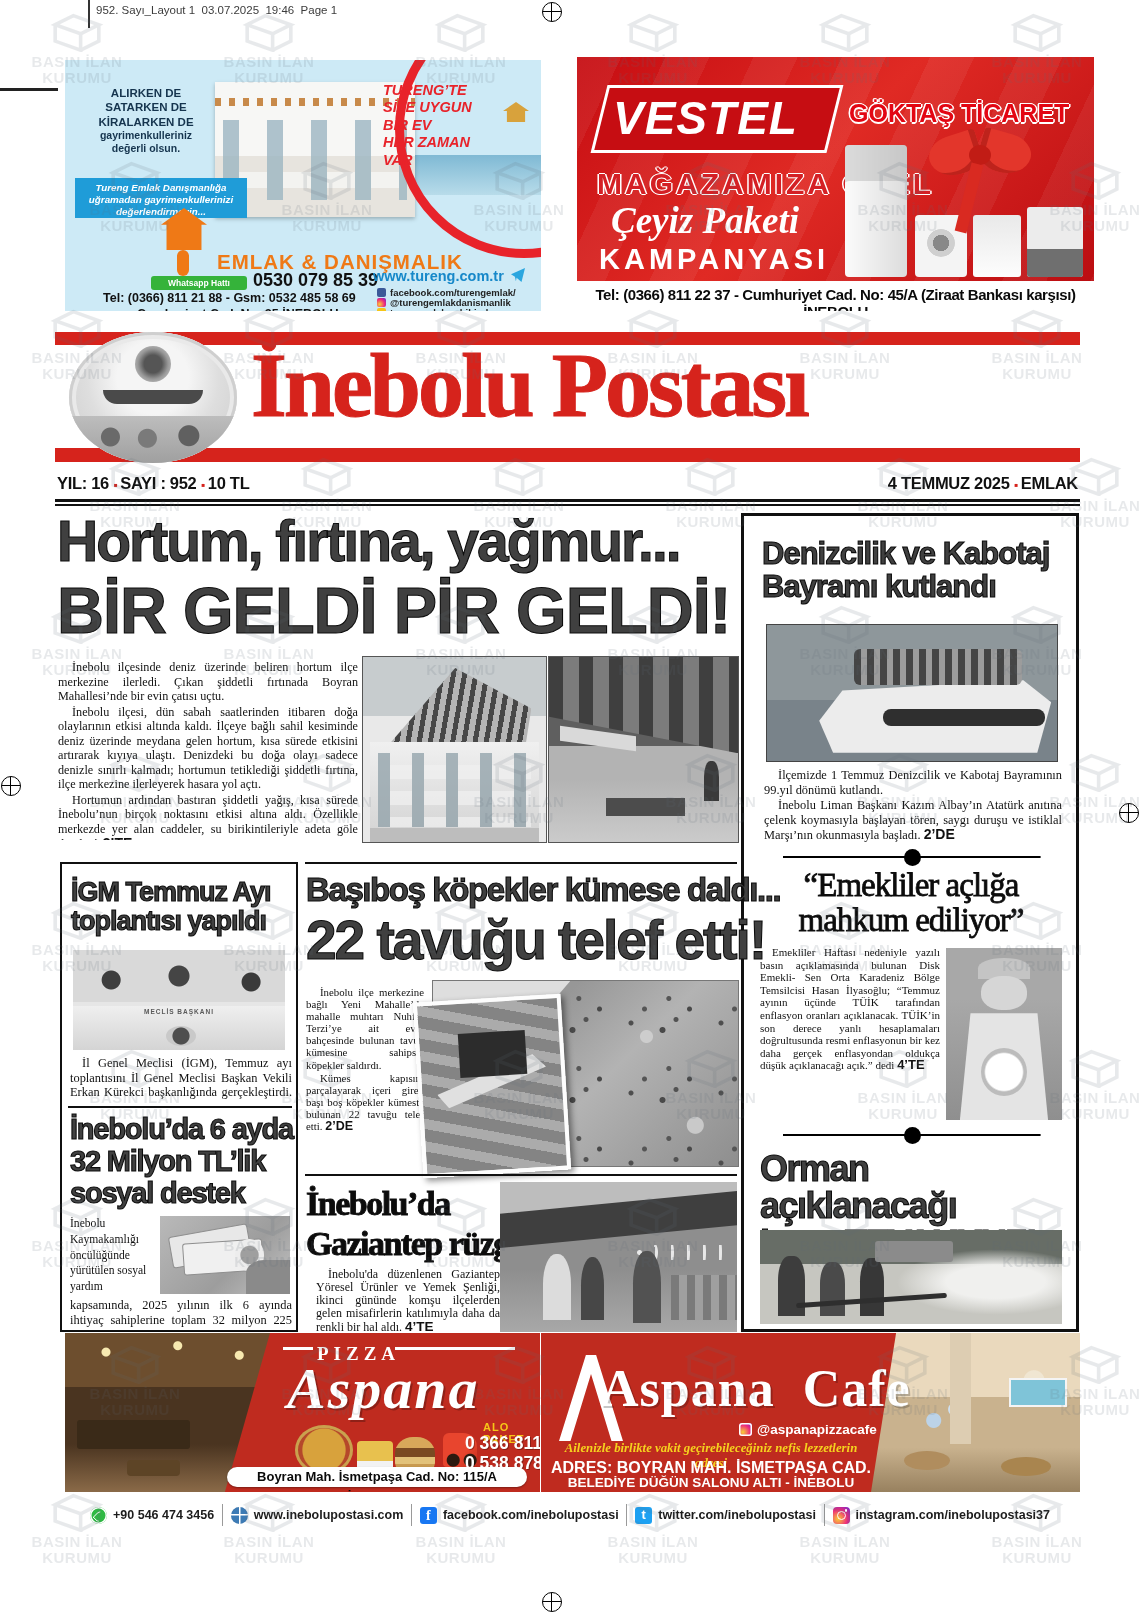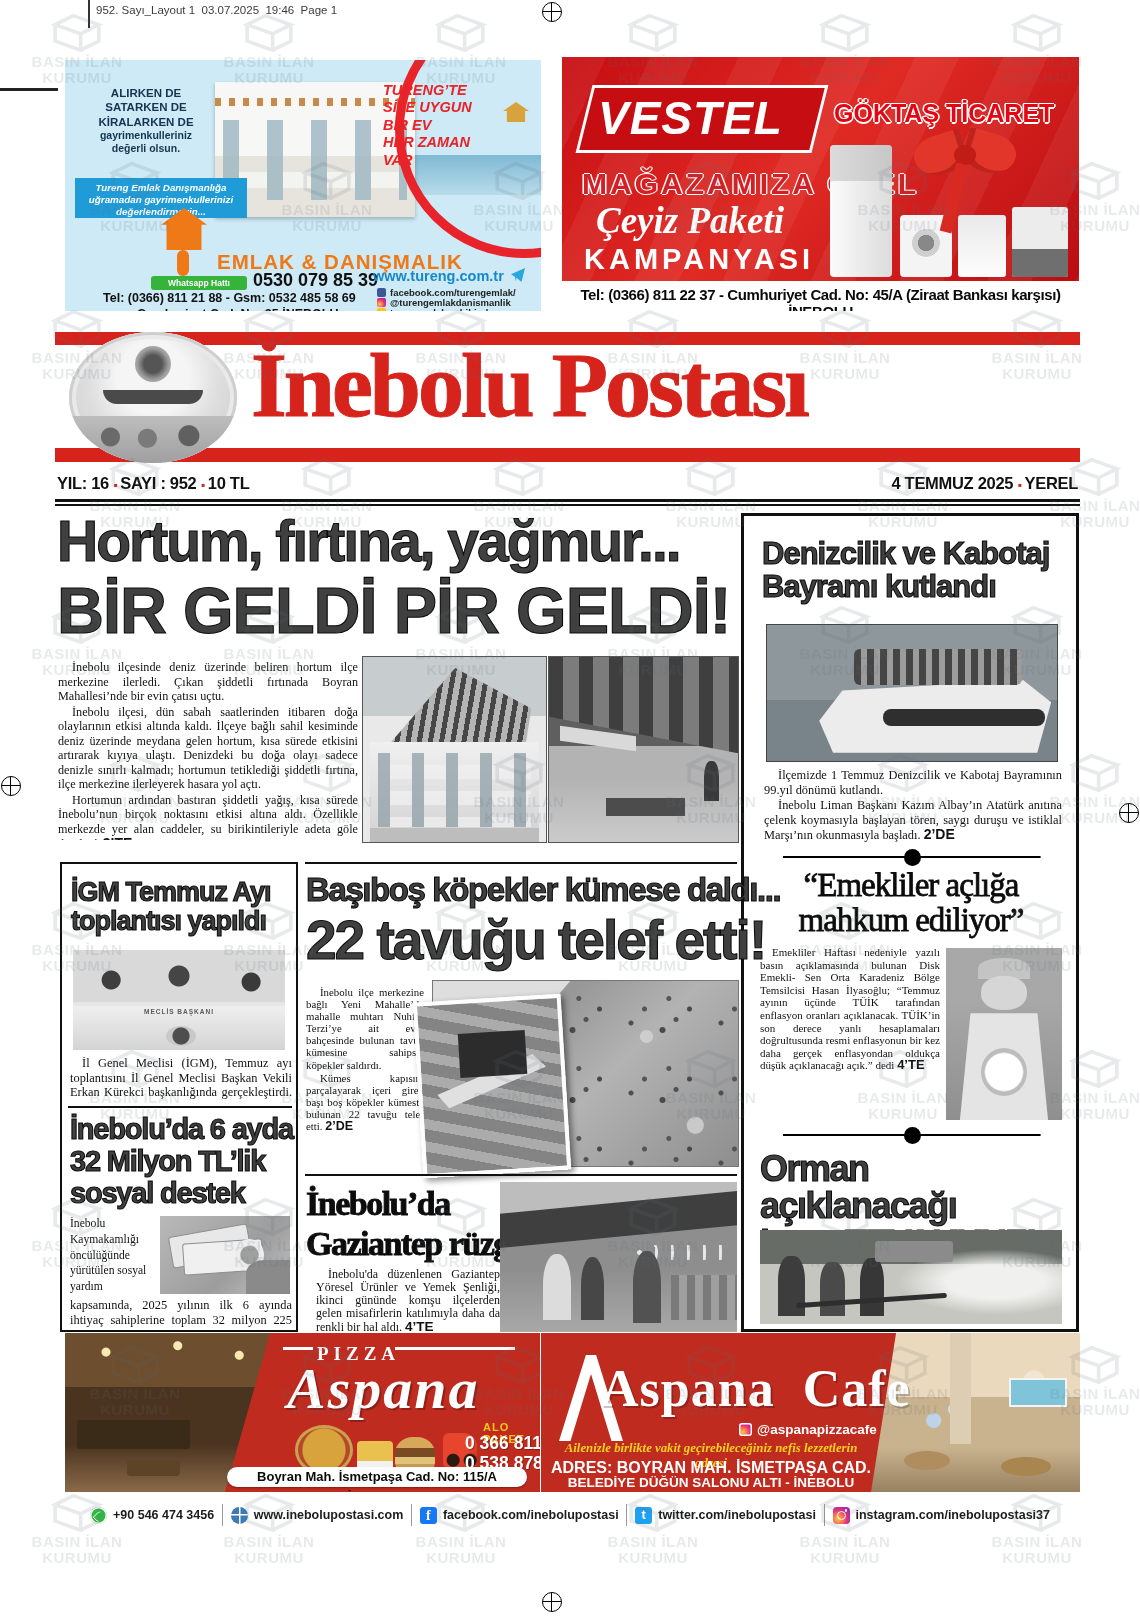--- a/index.html
+++ b/index.html
@@ -70,21 +70,21 @@
     <div class="abs" style="left:308px;top:208px;font-size:14.5px;font-weight:900;color:#1788c9;">www.tureng.com.tr</div>
     <div class="abs" style="left:446px;top:208px;width:14px;height:14px;background:#2aa6df;clip-path:polygon(0 45%,100% 0,75% 100%,40% 70%,35% 95%,28% 62%);"></div>
     <div class="abs" style="left:312px;top:228px;width:9px;height:9px;background:#3b5998;border-radius:2px;"></div>
     <div class="abs" style="left:325px;top:227px;font-size:9.5px;font-weight:700;color:#222;">facebook.com/turengemlak/</div>
     <div class="abs" style="left:312px;top:238px;width:9px;height:9px;background:radial-gradient(circle at 30% 70%,#f9ce34,#ee2a7b 55%,#6228d7);border-radius:2px;"></div>
     <div class="abs" style="left:325px;top:237px;font-size:9.5px;font-weight:700;color:#222;">@turengemlakdanismanlik</div>
     <div class="abs" style="left:312px;top:248px;width:9px;height:9px;background:#f5c518;border-radius:2px;"></div>
     <div class="abs" style="left:325px;top:247px;font-size:9.5px;font-weight:700;color:#222;">turengemlak.sahibinden.com</div>
   </div>
 
-  <div class="abs" style="left:562px;top:57px;width:517px;height:254px;overflow:hidden;background:
+  <div class="abs" style="left:577px;top:57px;width:517px;height:254px;overflow:hidden;background:
               linear-gradient(135deg,#c60d12 0%,#e02a24 45%,#b80b10 100%);">
     <div class="abs" style="left:0;top:0;width:517px;height:254px;background:repeating-linear-gradient(115deg,rgba(255,255,255,.06) 0 40px,transparent 40px 80px);"></div>
     <div class="abs" style="left:22px;top:28px;width:230px;height:62px;border:3px solid #fff;transform:skewX(-14deg);background:#c60d12;"></div>
     <div class="abs" style="left:36px;top:34px;font-size:46px;font-weight:900;font-style:italic;color:#fff;letter-spacing:1px;">VESTEL</div>
     <div class="abs" style="left:272px;top:42px;width:240px;font-size:25px;font-weight:900;color:#e30613;
                 text-shadow:-1.5px 0 #fff,1.5px 0 #fff,0 -1.5px #fff,0 1.5px #fff,-1px -1px #fff,1px 1px #fff;">GÖKTAŞ TİCARET</div>
     <div class="abs" style="left:20px;top:110px;font-size:30px;font-weight:900;letter-spacing:3px;color:#d42025;
                 text-shadow:-1.4px 0 #fff,1.4px 0 #fff,0 -1.4px #fff,0 1.4px #fff;">MAĞAZAMIZA ÖZEL</div>
     <div class="abs serif" style="left:34px;top:142px;font-size:37px;font-weight:700;font-style:italic;color:#fff;">Çeyiz Paketi</div>
     <div class="abs" style="left:22px;top:186px;font-size:29px;font-weight:900;letter-spacing:4px;color:#fff;">KAMPANYASI</div>
@@ -124,21 +124,21 @@
     <span class="abs" style="left:2px;top:2px;">
       <span>YIL: 16</span>
       <span style="color:#d6231c;font-size:12px;"> ▪ </span>
       <span>SAYI : 952</span>
       <span style="color:#d6231c;font-size:12px;"> ▪ </span>
       <span>10 TL</span>
     </span>
     <span class="abs" style="right:2px;top:2px;">
       <span>4 TEMMUZ 2025</span>
       <span style="color:#d6231c;font-size:12px;"> ▪ </span>
-      <span>YEREL</span>
+      <span>EMLAK</span>
     </span>
   </div>
   <div class="abs" style="left:55px;top:499px;width:1025px;height:2.5px;background:#111;"></div>
   <div class="abs" style="left:55px;top:504px;width:1025px;height:2px;background:#111;"></div>
 
   <div class="abs hl fat" style="left:57px;top:514px;width:682px;font-size:57px;white-space:nowrap;">Hortum, fırtına, yağmur...</div>
   <div class="abs hl fat" style="left:57px;top:580px;width:682px;font-size:65px;white-space:nowrap;letter-spacing:-1px;">BİR GELDİ PİR GELDİ!</div>
 
   <div class="abs serif just body-txt" style="left:58px;top:660px;width:300px;height:180px;font-size:12.2px;line-height:14.5px;overflow:hidden;">
     <p><span>İnebolu ilçesinde deniz üzerinde beliren hortum ilçe merkezine ilerledi. Çıkan şiddetli fırtınada Boyran Mahallesi’nde bir evin çatısı uçtu.</span></p>

